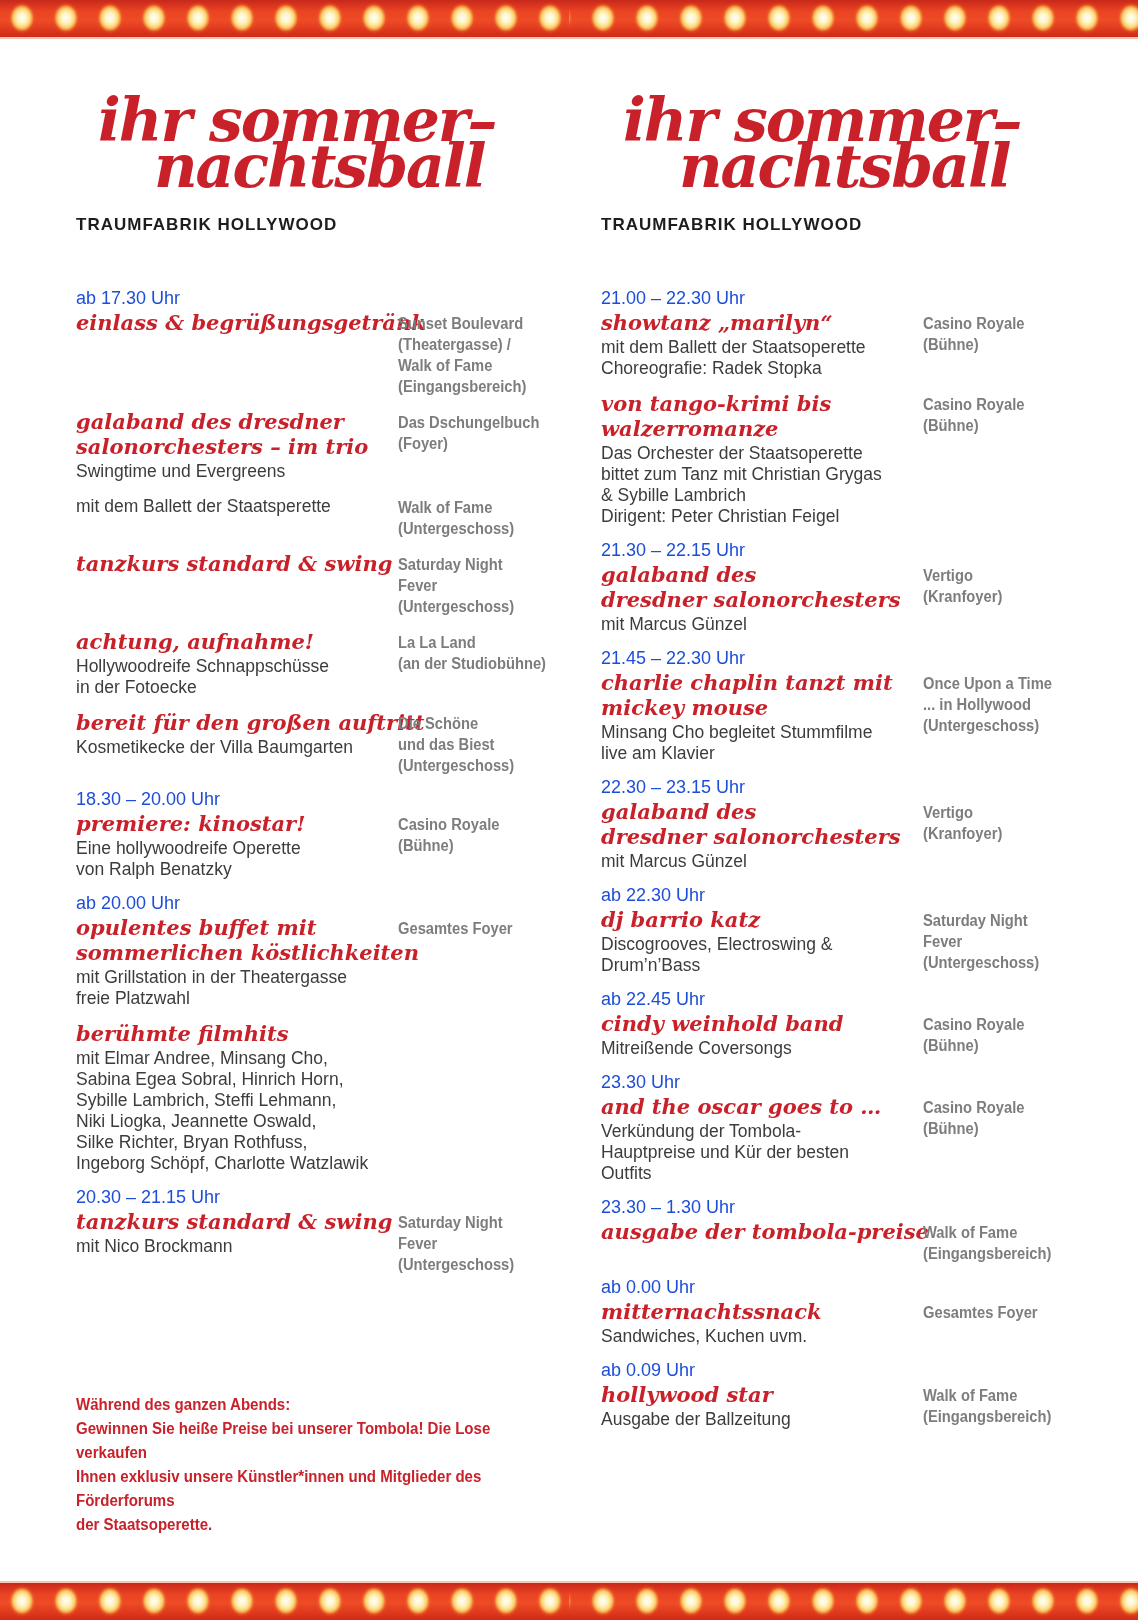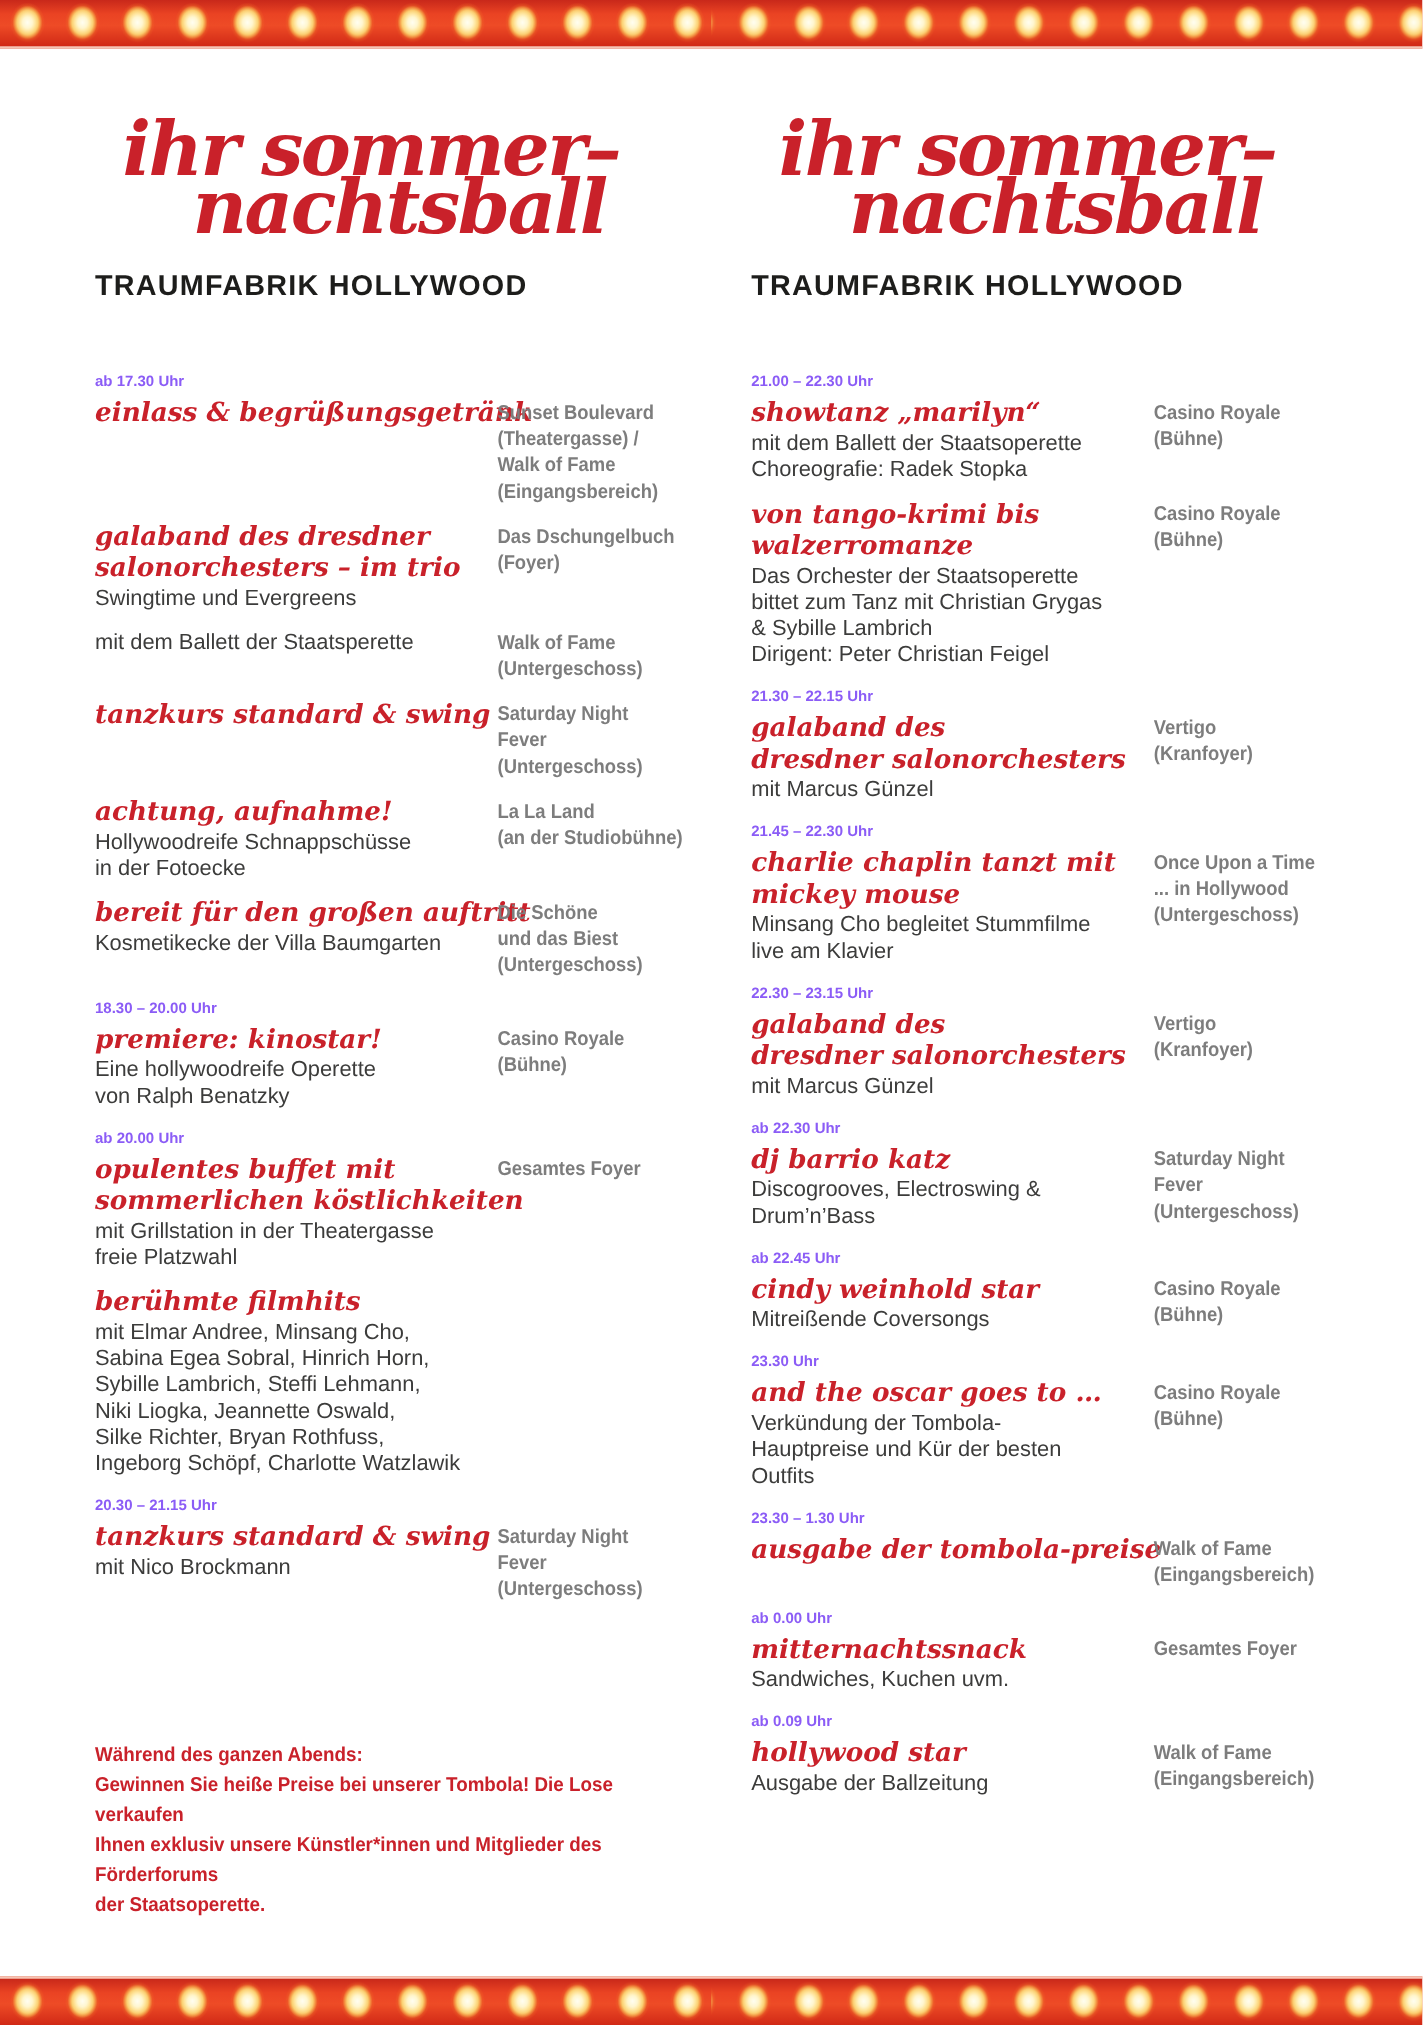--- a/index.html
+++ b/index.html
@@ -40,34 +40,34 @@
     font-family:"DejaVu Serif", serif;
     font-style:italic; font-weight:bold;
     font-size:60px; line-height:50px;
     letter-spacing:-2px;
     color:#c9212a;
   }
   .title .t1, .title .t2 { display:block; white-space:pre; }
   .title .t2 { margin-left:56px; margin-top:-4px; }
   .subtitle {
     margin-top:24px;
-    font-size:23px; font-weight:bold; letter-spacing:1px;
+    font-size:17px; font-weight:bold; letter-spacing:1px;
     color:#1d1d1b; white-space:pre;
   }
 
   
   .schedule { margin-top:52px; }
   .event { margin-bottom:12px; }
   .event.has-time { margin-top:8px; }
   .schedule .event:first-child { margin-top:0; }
   .event .row { display:flex; align-items:flex-start; }
   .event .main { width:322px; flex:0 0 322px; }
   .time {
-    font-size:12px; font-weight:bold; line-height:23px;
-    color:#8b5cf6; white-space:pre;
+    font-size:18px; font-weight:normal; line-height:23px;
+    color:#1d4ed8; white-space:pre;
   }
   .etitle {
     margin:0;
     font-family:"DejaVu Serif", serif;
     font-style:italic; font-weight:bold;
     font-size:21px; line-height:25px;
     color:#c9212a; white-space:pre;
   }
   .desc {
     margin:2px 0 0 0;
@@ -323,21 +323,21 @@
       </div>
       <div class="loc">Saturday Night
 Fever
 (Untergeschoss)</div>
     </div>
   </article>
           <article class="event has-time">
     <div class="time">ab 22.45 Uhr</div>
     <div class="row">
       <div class="main">
-        <h2 class="etitle">cindy weinhold star</h2>
+        <h2 class="etitle">cindy weinhold band</h2>
         <p class="desc">Mitreißende Coversongs</p>
       </div>
       <div class="loc">Casino Royale
 (Bühne)</div>
     </div>
   </article>
           <article class="event has-time">
     <div class="time">23.30 Uhr</div>
     <div class="row">
       <div class="main">

